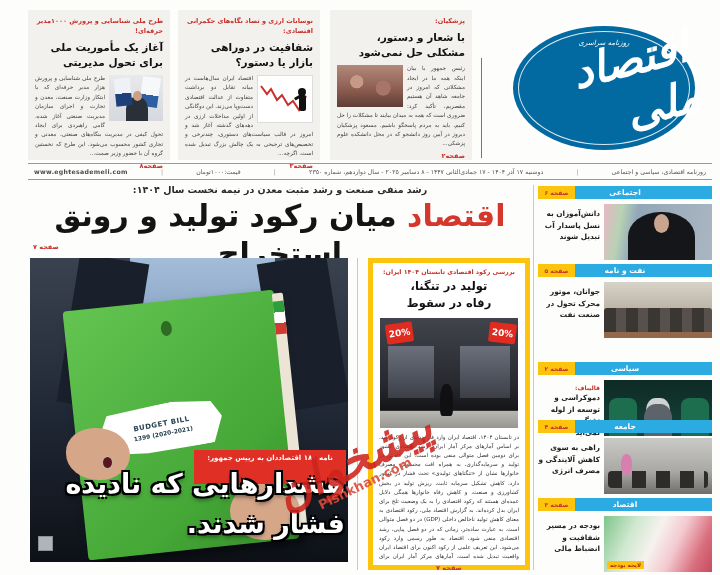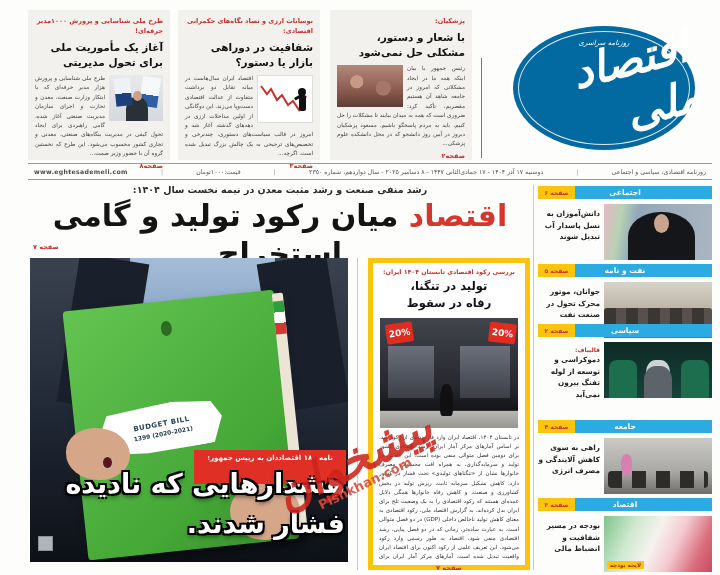--- a/index.html
+++ b/index.html
@@ -193,21 +193,21 @@
     <span class="sep">|</span>
     <span>دوشنبه ۱۷ آذر ۱۴۰۴ - ۱۷ جمادی‌الثانی ۱۴۴۷ - ۸ دسامبر ۲۰۲۵ - سال دوازدهم، شماره ۲۳۵۰</span>
     <span class="sep">|</span>
     <span>قیمت:۱۰۰۰تومان</span>
     <span class="sep">|</span>
     <span class="url">www.eghtesademeli.com</span>
   </div>
 
   <div class="lead">
     <div class="lkick">رشد منفی صنعت و رشد مثبت معدن در نیمه نخست سال ۱۴۰۴:</div>
-    <div class="lhl"><span class="acc">اقتصاد</span><span> میان رکود تولید و گامی استخراج</span></div>
+    <div class="lhl"><span class="acc">اقتصاد</span><span> میان رکود تولید و رونق استخراج</span></div>
   </div>
   <div class="lpage">صفحه ۷</div>
 
   <div class="vline div-v" style="left:533px;top:185px;height:385px"></div>
   <div class="vline div-v" style="left:357px;top:258px;height:312px"></div>
 
   <div class="mp">
     <div class="shirt"></div>
     <div class="lapel lapL"></div>
     <div class="lapel lapR"></div>
@@ -265,21 +265,21 @@
       <span class="spage">صفحه ۵</span>
     </div>
     <div class="srow">
       <div class="sphoto p2"></div>
       <div class="stext">
           <div class="shl">جوانان، موتور محرک تحول در صنعت نفت</div>
         </div>
     </div>
   </div>
 
-  <div class="sitem" style="top:324px">
+  <div class="sitem" style="top:362px">
     <div class="sbanner">
       <span class="slabel">سیاسی</span>
       <span class="spage">صفحه ۲</span>
     </div>
     <div class="srow">
       <div class="sphoto p3"></div>
       <div class="stext">
         <div class="skick">قالیباف:</div>
         <div class="shl">دموکراسی و توسعه از لوله تفنگ بیرون نمی‌آید</div>
       </div>

